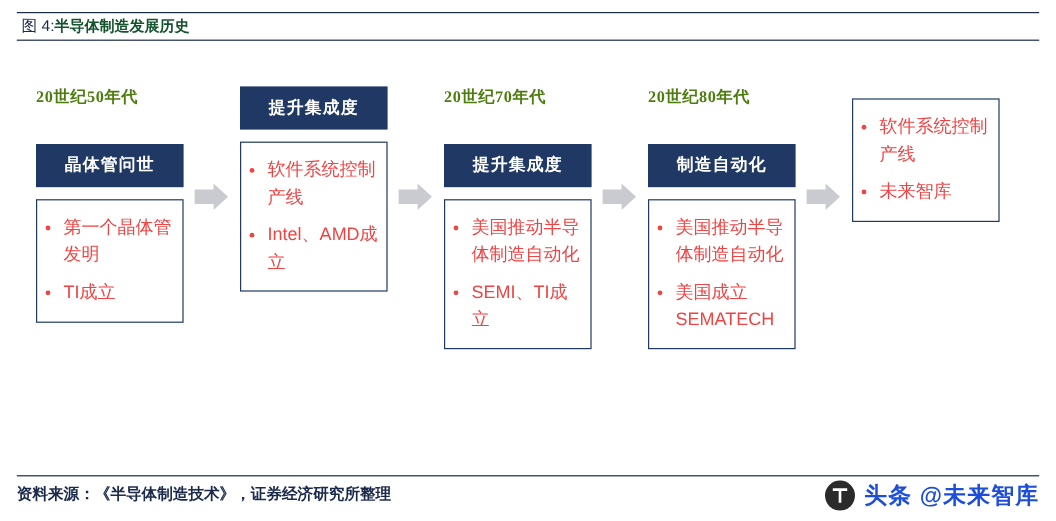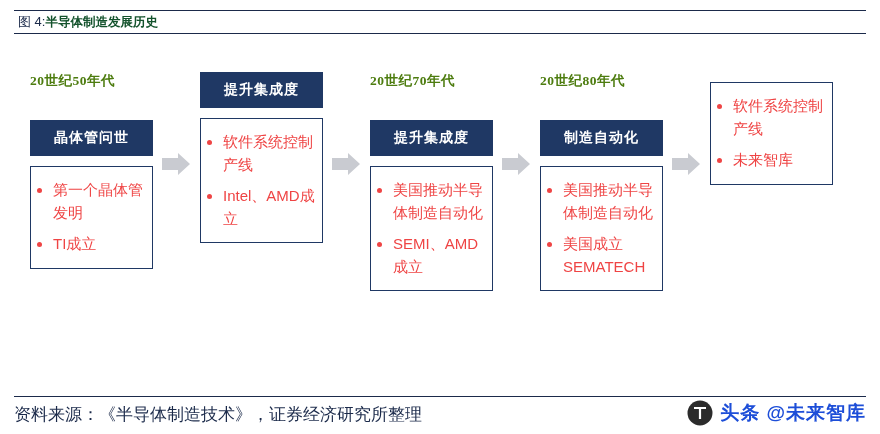--- a/index.html
+++ b/index.html
@@ -49,23 +49,24 @@
   .footer {
     position: absolute;
     left: 14px;
     top: 396px;
     width: 852px;
     border-top: 1.2px solid #1b2a4a;
     box-sizing: border-box;
     padding-top: 6px;
   }
   .footer .source {
-    font-size: 17px;
+    font-size: 13px;
     color: #1b2a4a;
     white-space: nowrap;
+    font-weight: bold;
   }
   
   .watermark {
     position: absolute;
     right: 14px;
     bottom: 8px;
     display: flex;
     align-items: center;
     gap: 7px;
   }
@@ -189,21 +190,21 @@
         <polygon points="0,5 16,5 16,0 28,11 16,22 16,17 0,17" fill="#c9cbd1"></polygon>
       </svg>
     </div>
 
     <div class="stage" style="left:356px;">
       <div class="stage-era">20世纪70年代</div>
       <div class="stage-badge">提升集成度</div>
       <div class="stage-card">
         <ul class="bullets">
           <li>美国推动半导体制造自动化</li>
-          <li>SEMI、AMD成立</li>
+          <li>SEMI、TI成立</li>
         </ul>
       </div>
     </div>
 
     <div class="arrow" style="left:488px; top:81px;">
       <svg width="28" height="22" viewBox="0 0 28 22">
         <polygon points="0,5 16,5 16,0 28,11 16,22 16,17 0,17" fill="#c9cbd1"></polygon>
       </svg>
     </div>
 

